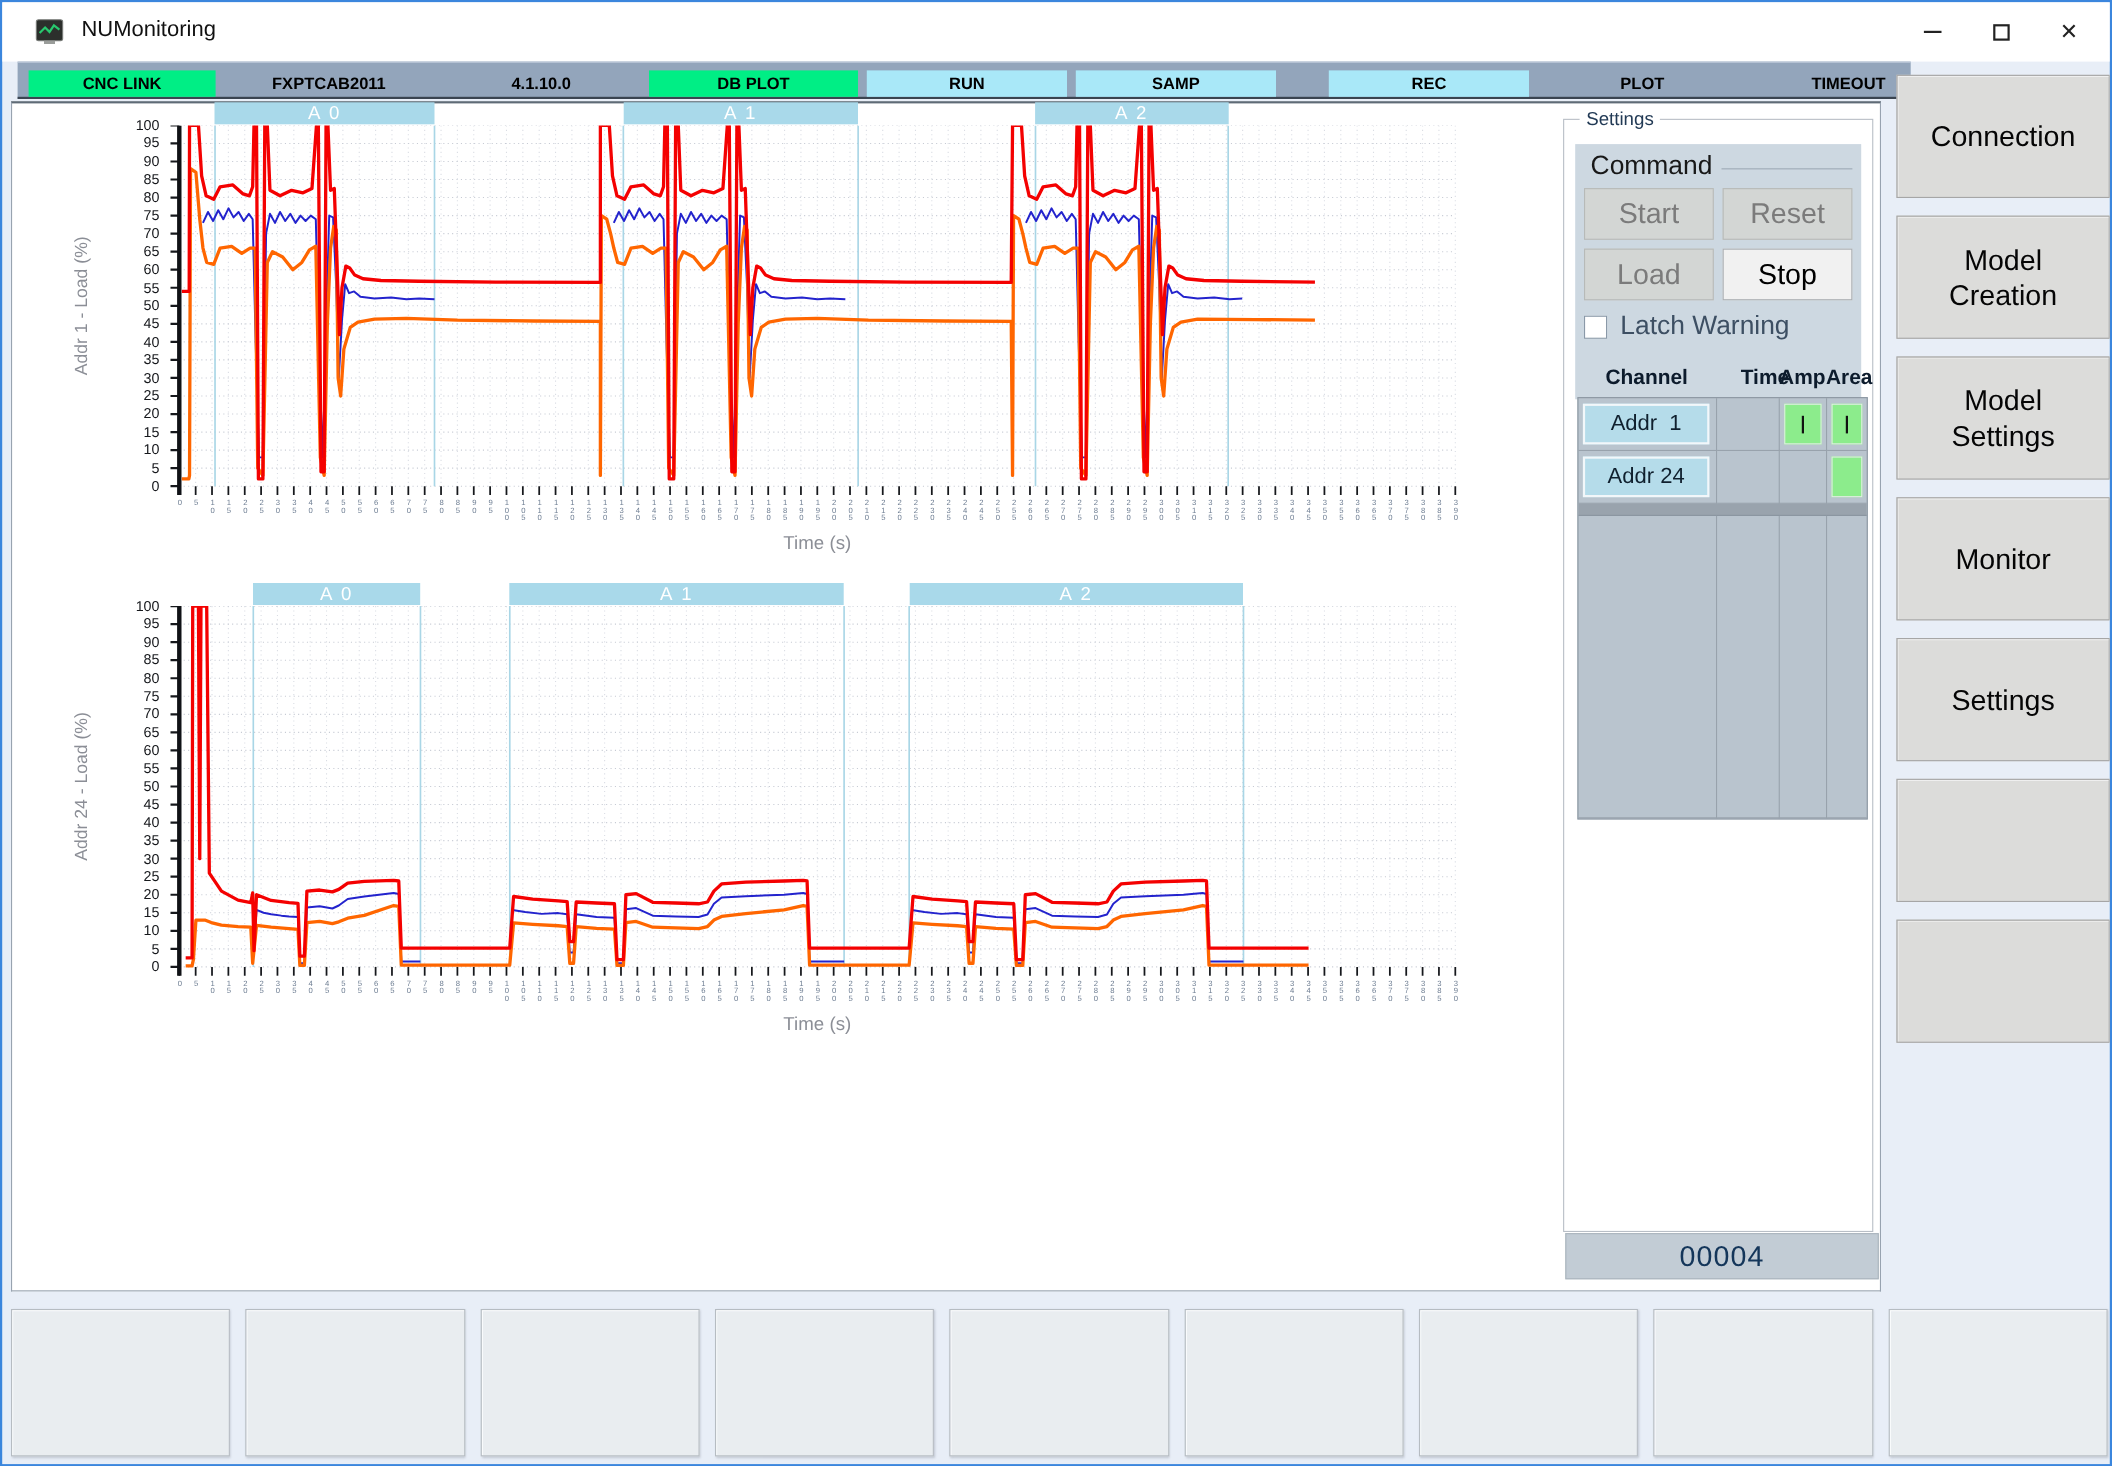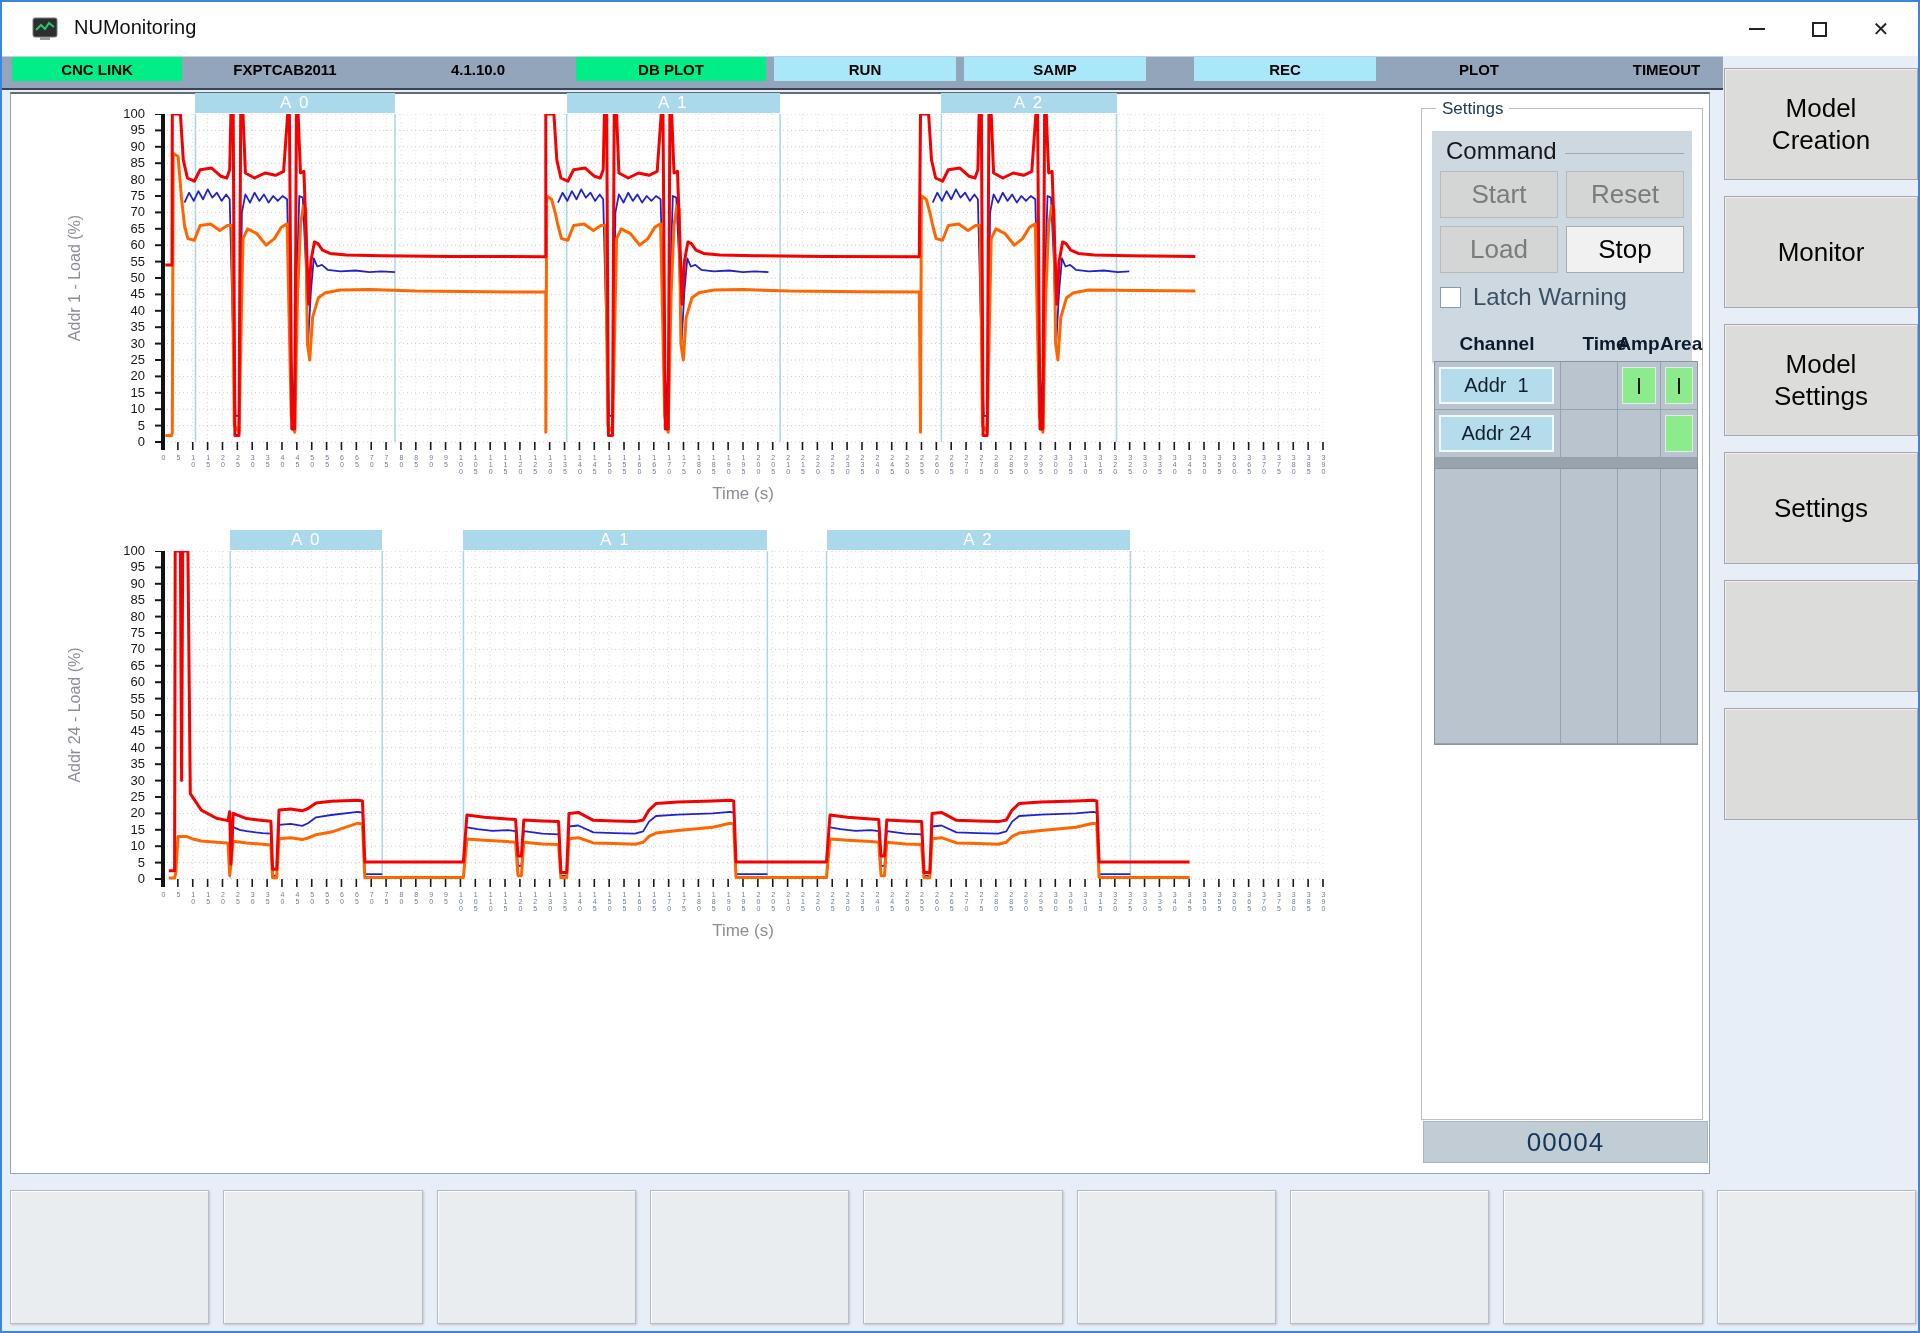--- a/index.html
+++ b/index.html
@@ -10,22 +10,22 @@
   .titlebar{position:absolute;left:0;top:0;width:100%;height:54px;background:#ffffff;}
   .app-icon{position:absolute;left:30px;top:14px;width:26px;height:26px;}
   .title-text{position:absolute;left:72px;top:14px;font-size:20px;color:#111;}
   .win-controls{position:absolute;right:6px;top:0;height:54px;display:flex;}
   .win-btn{width:62px;height:54px;display:flex;align-items:center;justify-content:center;cursor:default;}
   .glyph-min{width:16px;height:2px;background:#222;}
   .glyph-max{width:15px;height:15px;border:2px solid #222;}
   .glyph-close{font-size:20px;color:#222;line-height:1;}
 
   
-  .statusbar{position:absolute;left:0;top:54px;width:1721px;height:34px;background:#93a5bb;
-    border-top:1px solid #c2cedd;border-bottom:2px solid #3a4450;display:flex;align-items:flex-start;
+  .statusbar{position:absolute;left:14px;top:54px;width:1721px;height:34px;background:#93a5bb;
+    border-top:1px solid #c2cedd;border-bottom:2px solid #3a4450;display:flex;align-items:flex-end;
     padding-left:10px;gap:8px;}
   .sb-item{height:24px;display:flex;align-items:center;justify-content:center;
     font-size:15px;font-weight:700;color:#000;flex:0 0 auto;}
   .sb-item:nth-child(1){width:170px;}
   .sb-item:nth-child(2){width:190px;}
   .sb-item:nth-child(3){width:180px;}
   .sb-item:nth-child(4){width:190px;}
   .sb-item:nth-child(5){width:182px;}
   .sb-item:nth-child(6){width:182px;}
   .sb-item:nth-child(7){width:182px;}
@@ -830,23 +830,24 @@
             <div class="cell"></div>
             <div class="cell last"></div>
           </div>
       </div>
 
       <div class="counter">00004</div>
     </div>
   </div>
 
   <div class="sidebar" id="sidebar">
+      <div class="side-btn">Connection</div>
       <div class="side-btn">Model Creation</div>
+      <div class="side-btn">Model Settings</div>
       <div class="side-btn">Monitor</div>
-      <div class="side-btn">Model Settings</div>
       <div class="side-btn">Settings</div>
       <div class="side-btn"></div>
       <div class="side-btn"></div>
     </div>
 
   <div class="bottom-row" id="bottomRow">
       <div class="bottom-btn"></div>
       <div class="bottom-btn"></div>
       <div class="bottom-btn"></div>
       <div class="bottom-btn"></div>

